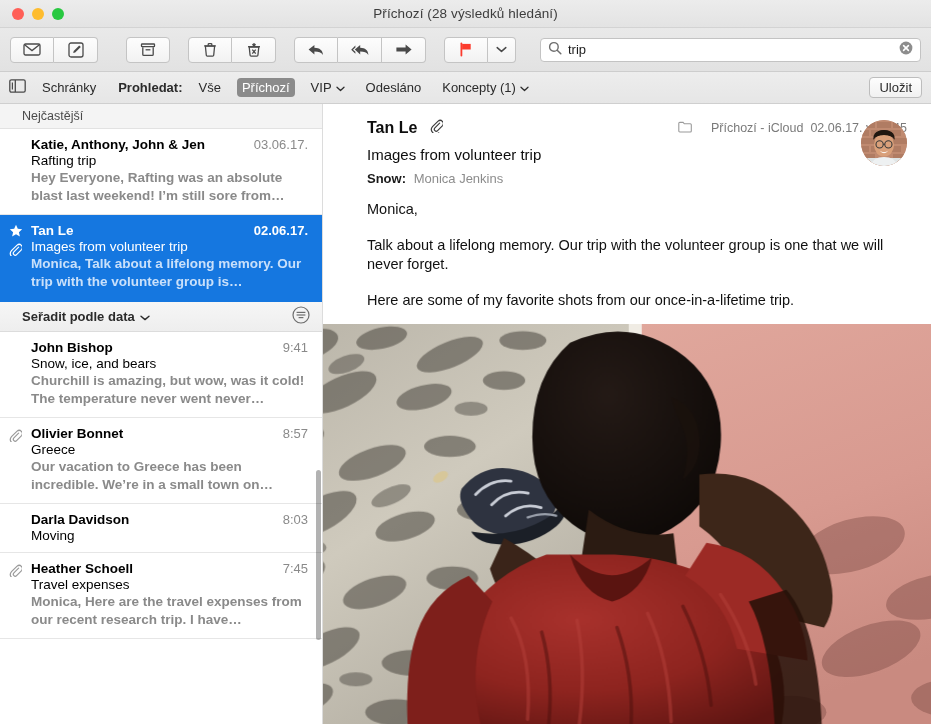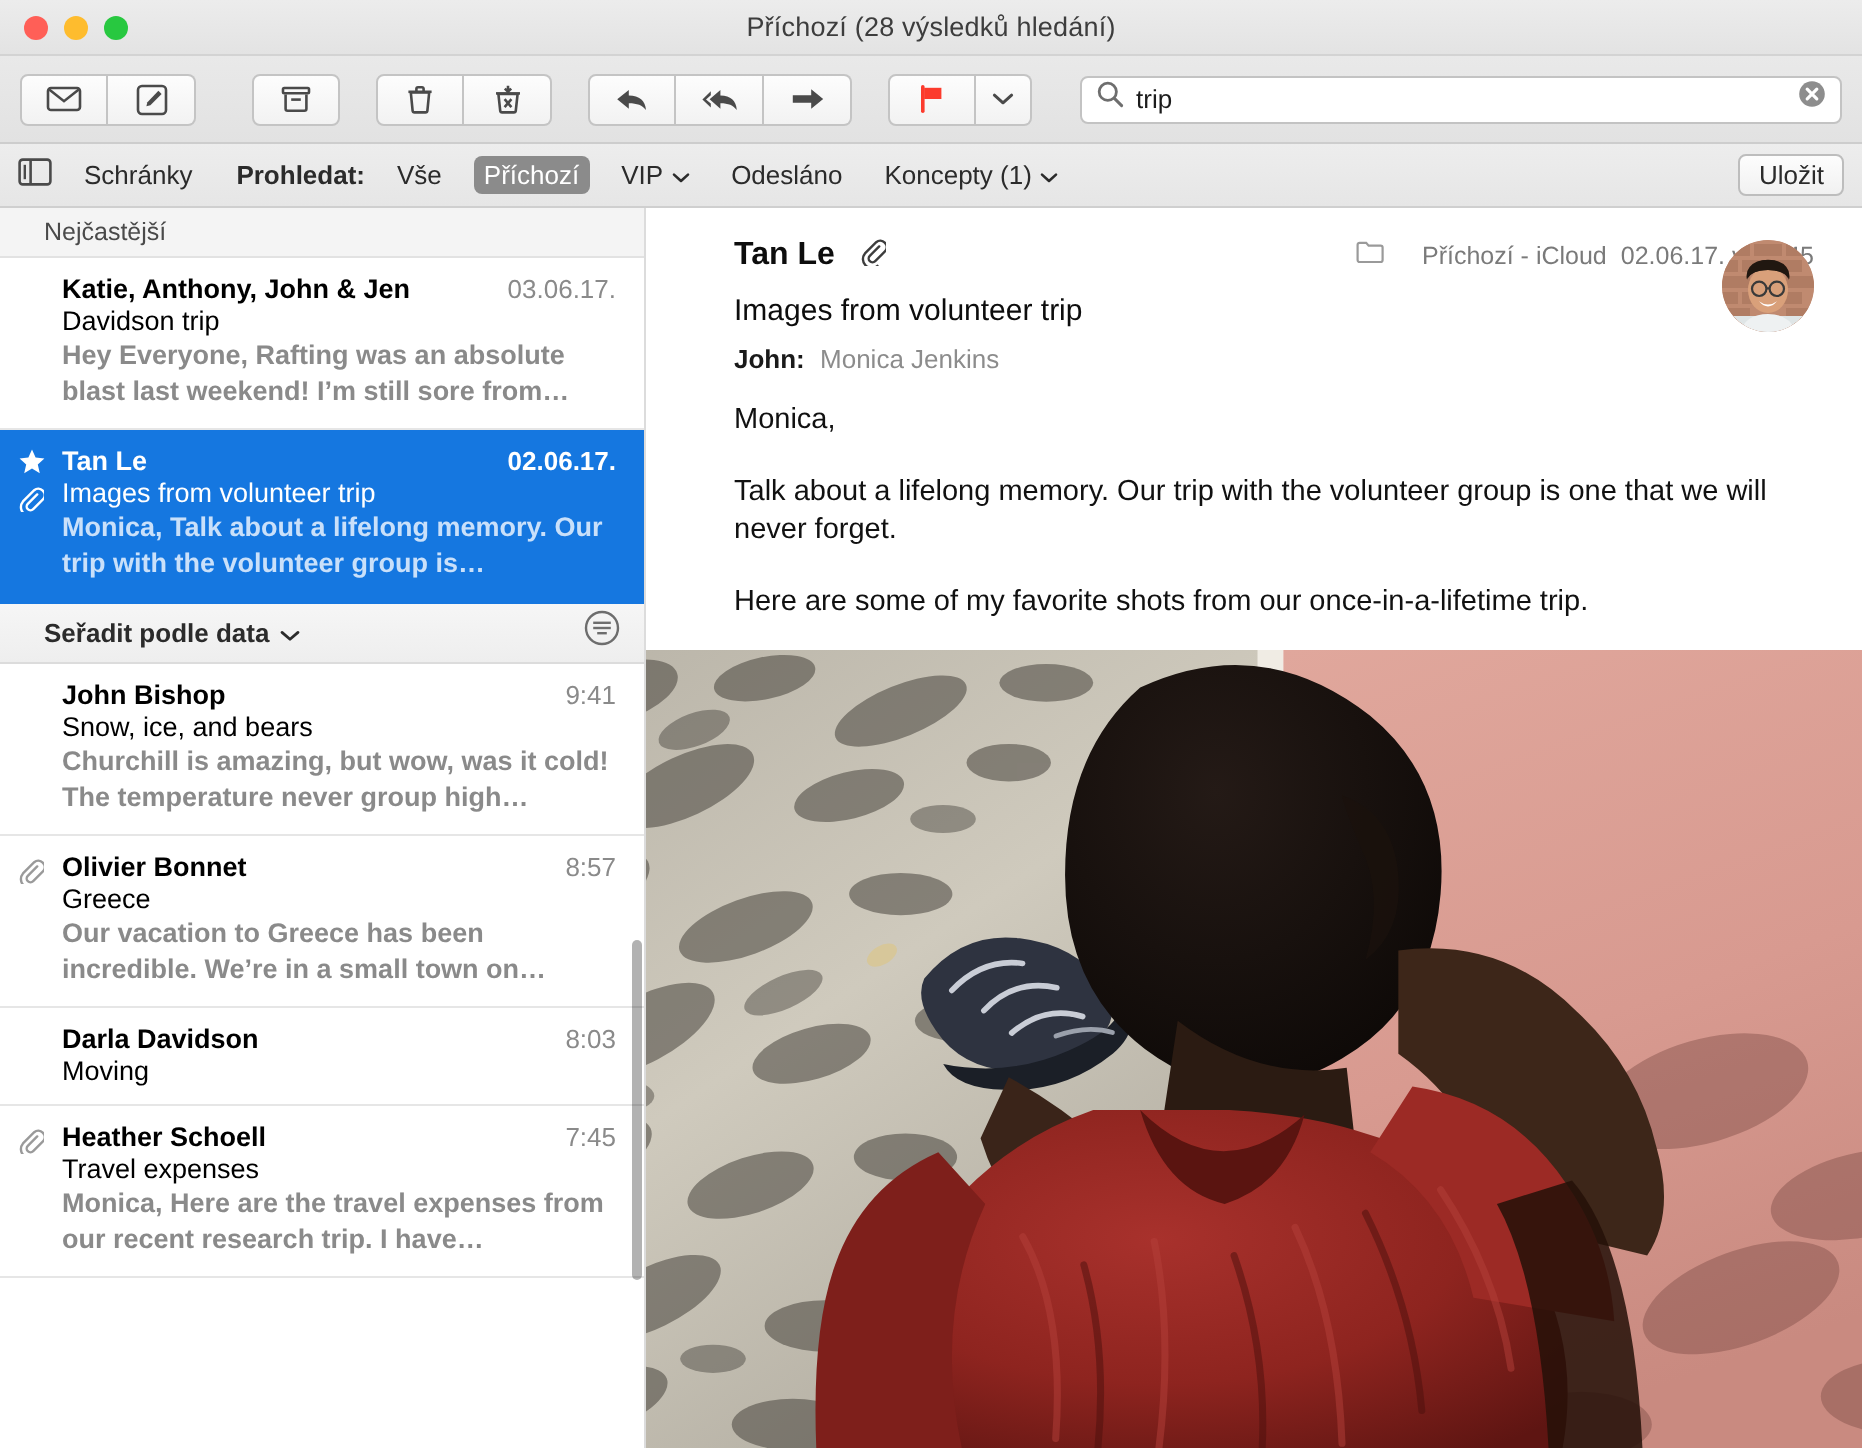--- a/index.html
+++ b/index.html
@@ -384,21 +384,21 @@
 
     <div class="msglist">
 
       <div class="list-section-header">Nejčastější</div>
 
       <div class="msgrow">
         <div class="msg-line1">
           <div class="msg-from">Katie, Anthony, John &amp; Jen</div>
           <div class="msg-date">03.06.17.</div>
         </div>
-        <div class="msg-subject">Davidson trip</div>
+        <div class="msg-subject">Rafting trip</div>
         <div class="msg-preview">Hey Everyone, Rafting was an absolute blast last weekend! I’m still sore from…</div>
       </div>
 
       <div class="msgrow selected">
         <span class="row-star">
           <svg width="14" height="14" viewBox="0 0 14 14">
             <path d="M7 0.7 L8.8 4.8 L13.2 5.2 L9.9 8.2 L10.9 12.6 L7 10.3 L3.1 12.6 L4.1 8.2 L0.8 5.2 L5.2 4.8 Z" fill="#ffffff"></path>
           </svg>
         </span>
         <span class="row-clip at-subject">
@@ -435,21 +435,21 @@
       </div>
 
       <div class="list-scroll">
 
         <div class="msgrow">
           <div class="msg-line1">
             <div class="msg-from">John Bishop</div>
             <div class="msg-date">9:41</div>
           </div>
           <div class="msg-subject">Snow, ice, and bears</div>
-          <div class="msg-preview">Churchill is amazing, but wow, was it cold! The temperature never group high…</div>
+          <div class="msg-preview">Churchill is amazing, but wow, was it cold! The temperature never went never…</div>
         </div>
 
         <div class="msgrow">
           <span class="row-clip at-from">
             <svg width="13" height="14" viewBox="0 0 13 14">
               <path d="M9.6 5.2 L4.9 9.9 a1.9 1.9 0 0 0 2.7 2.7 l5.0 -5.0 a3.2 3.2 0 0 0 -4.5 -4.5 L2.5 8.7 a4.4 4.4 0 0 0 6.2 6.2" fill="none" stroke="#9a9a9a" stroke-width="1.2" stroke-linecap="round"></path>
             </svg>
           </span>
           <div class="msg-line1">
             <div class="msg-from">Olivier Bonnet</div>
@@ -502,21 +502,21 @@
                   <path d="M0.8 2.4 a1 1 0 0 1 1 -1 h3.3 l1.2 1.4 h6 a1 1 0 0 1 1 1 v6.2 a1 1 0 0 1 -1 1 h-10.5 a1 1 0 0 1 -1 -1 Z" fill="none" stroke="#9a9a9a" stroke-width="1.1"></path>
                 </svg>
               </span>
               <span class="mh-mailbox">Příchozí - iCloud</span>
             </div>
             <span class="mh-date">02.06.17. v 15:45</span>
           </div>
         </div>
         <div class="mh-subject">Images from volunteer trip</div>
         <div class="mh-to">
-          <span class="k">John:</span>
+          <span class="k">Snow:</span>
           <span class="v">Monica Jenkins</span>
         </div>
 
         <div class="avatar">
           <svg viewBox="0 0 46 46" width="46" height="46">
             <defs>
               <clipPath id="av">
                   <circle cx="23" cy="23" r="23"></circle>
                 </clipPath>
             </defs>

